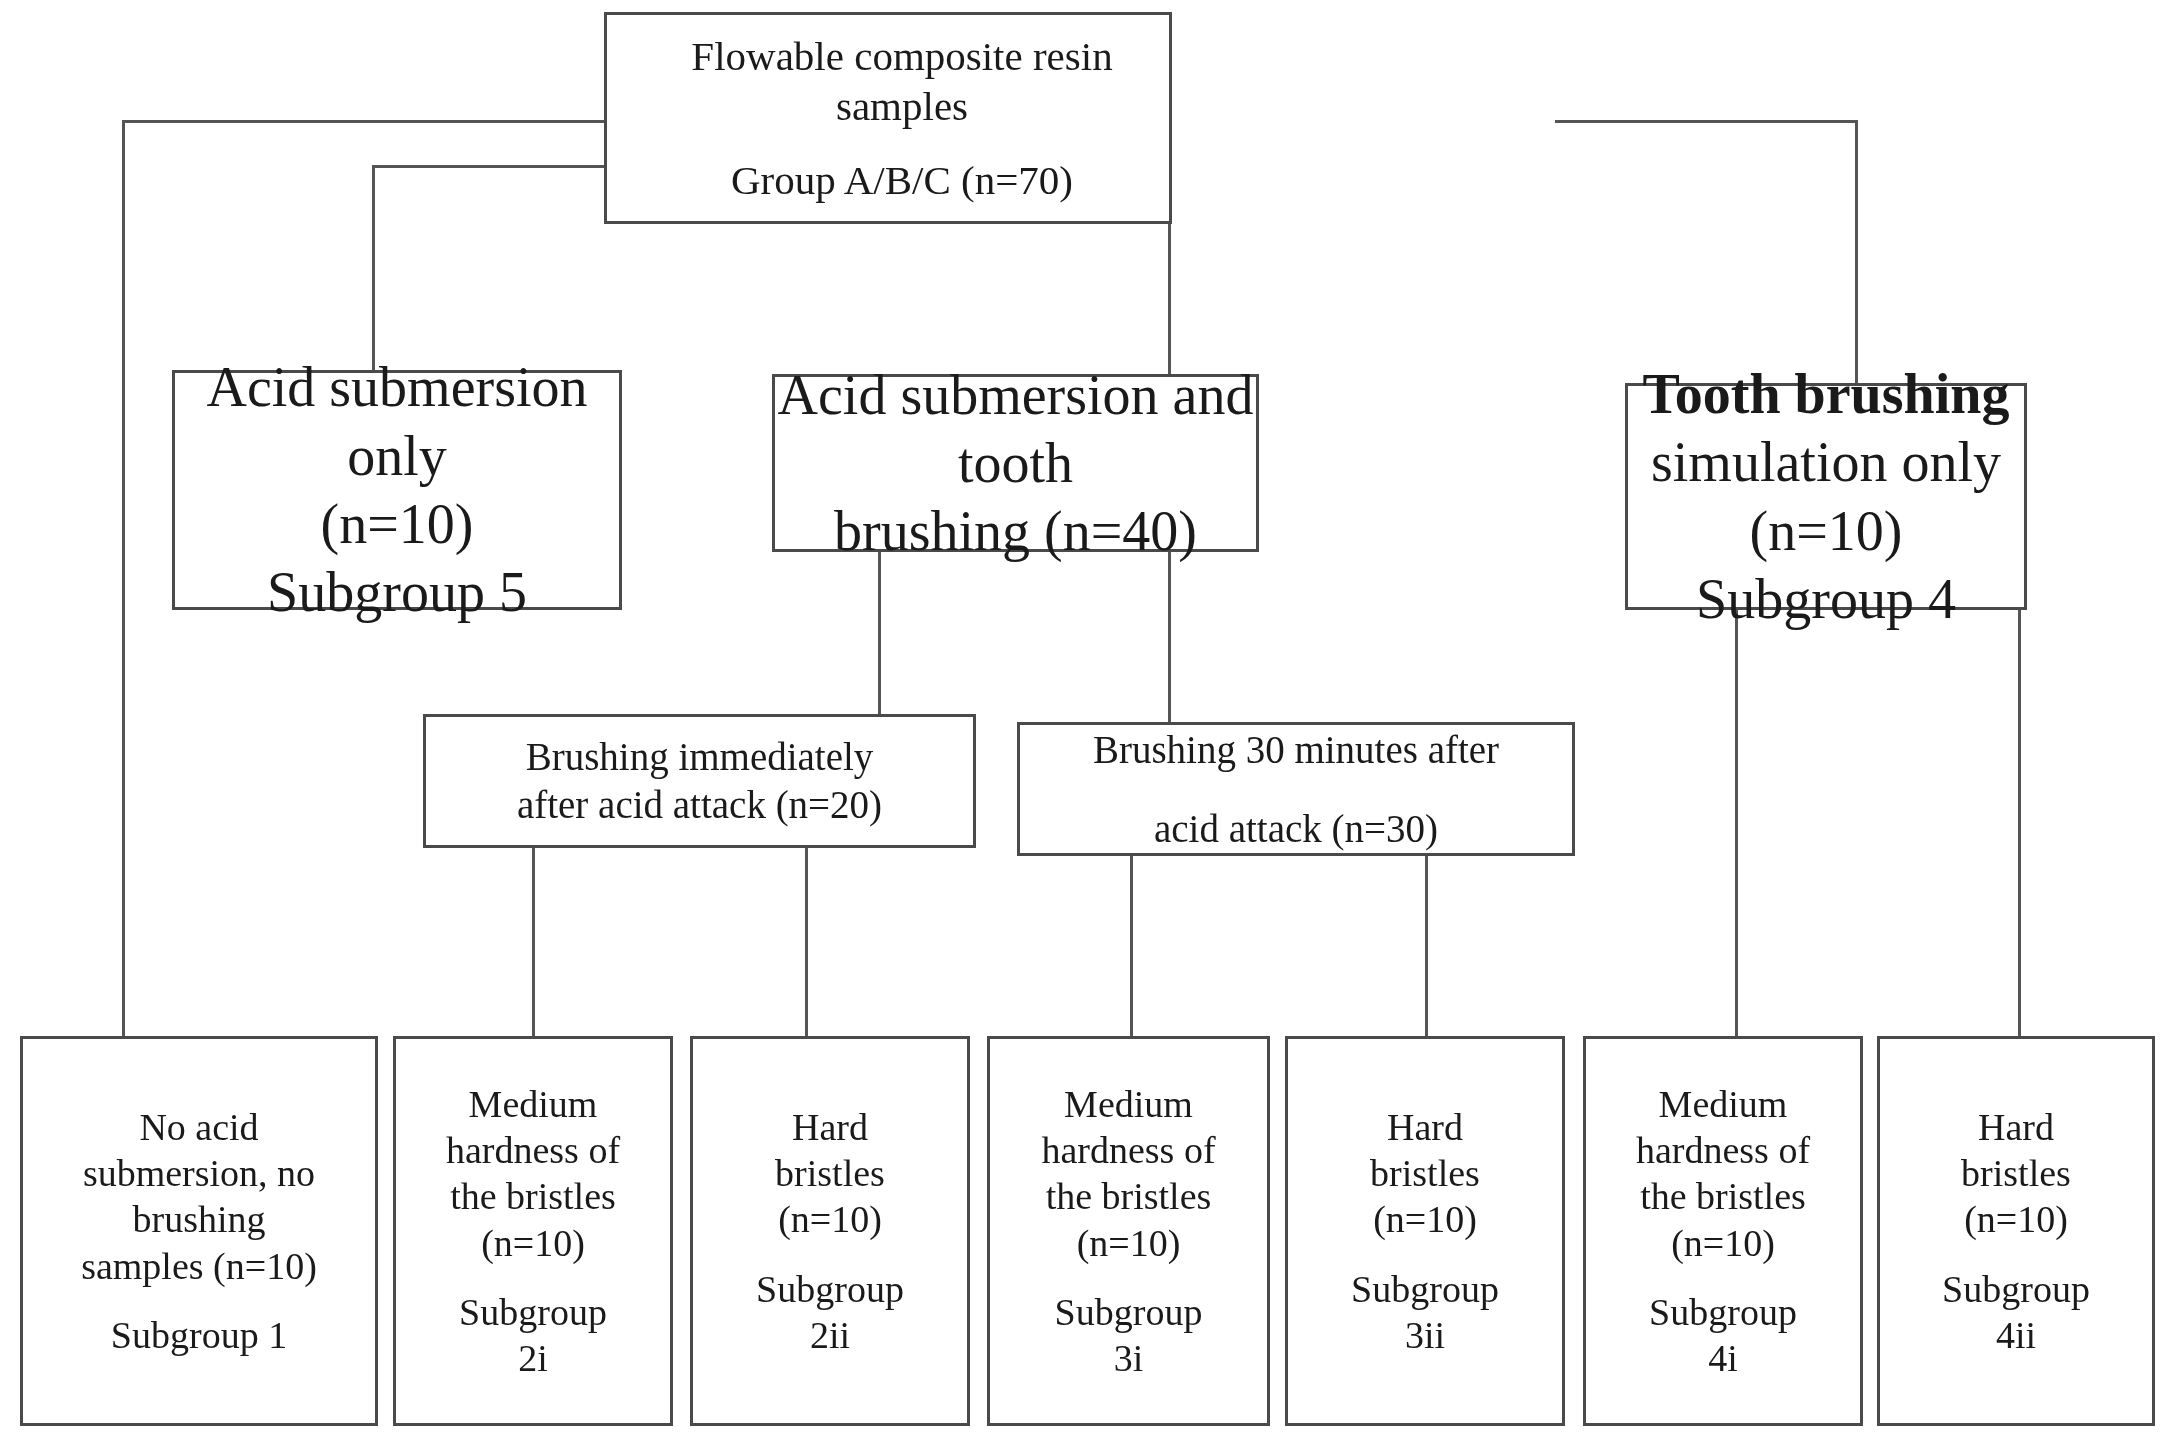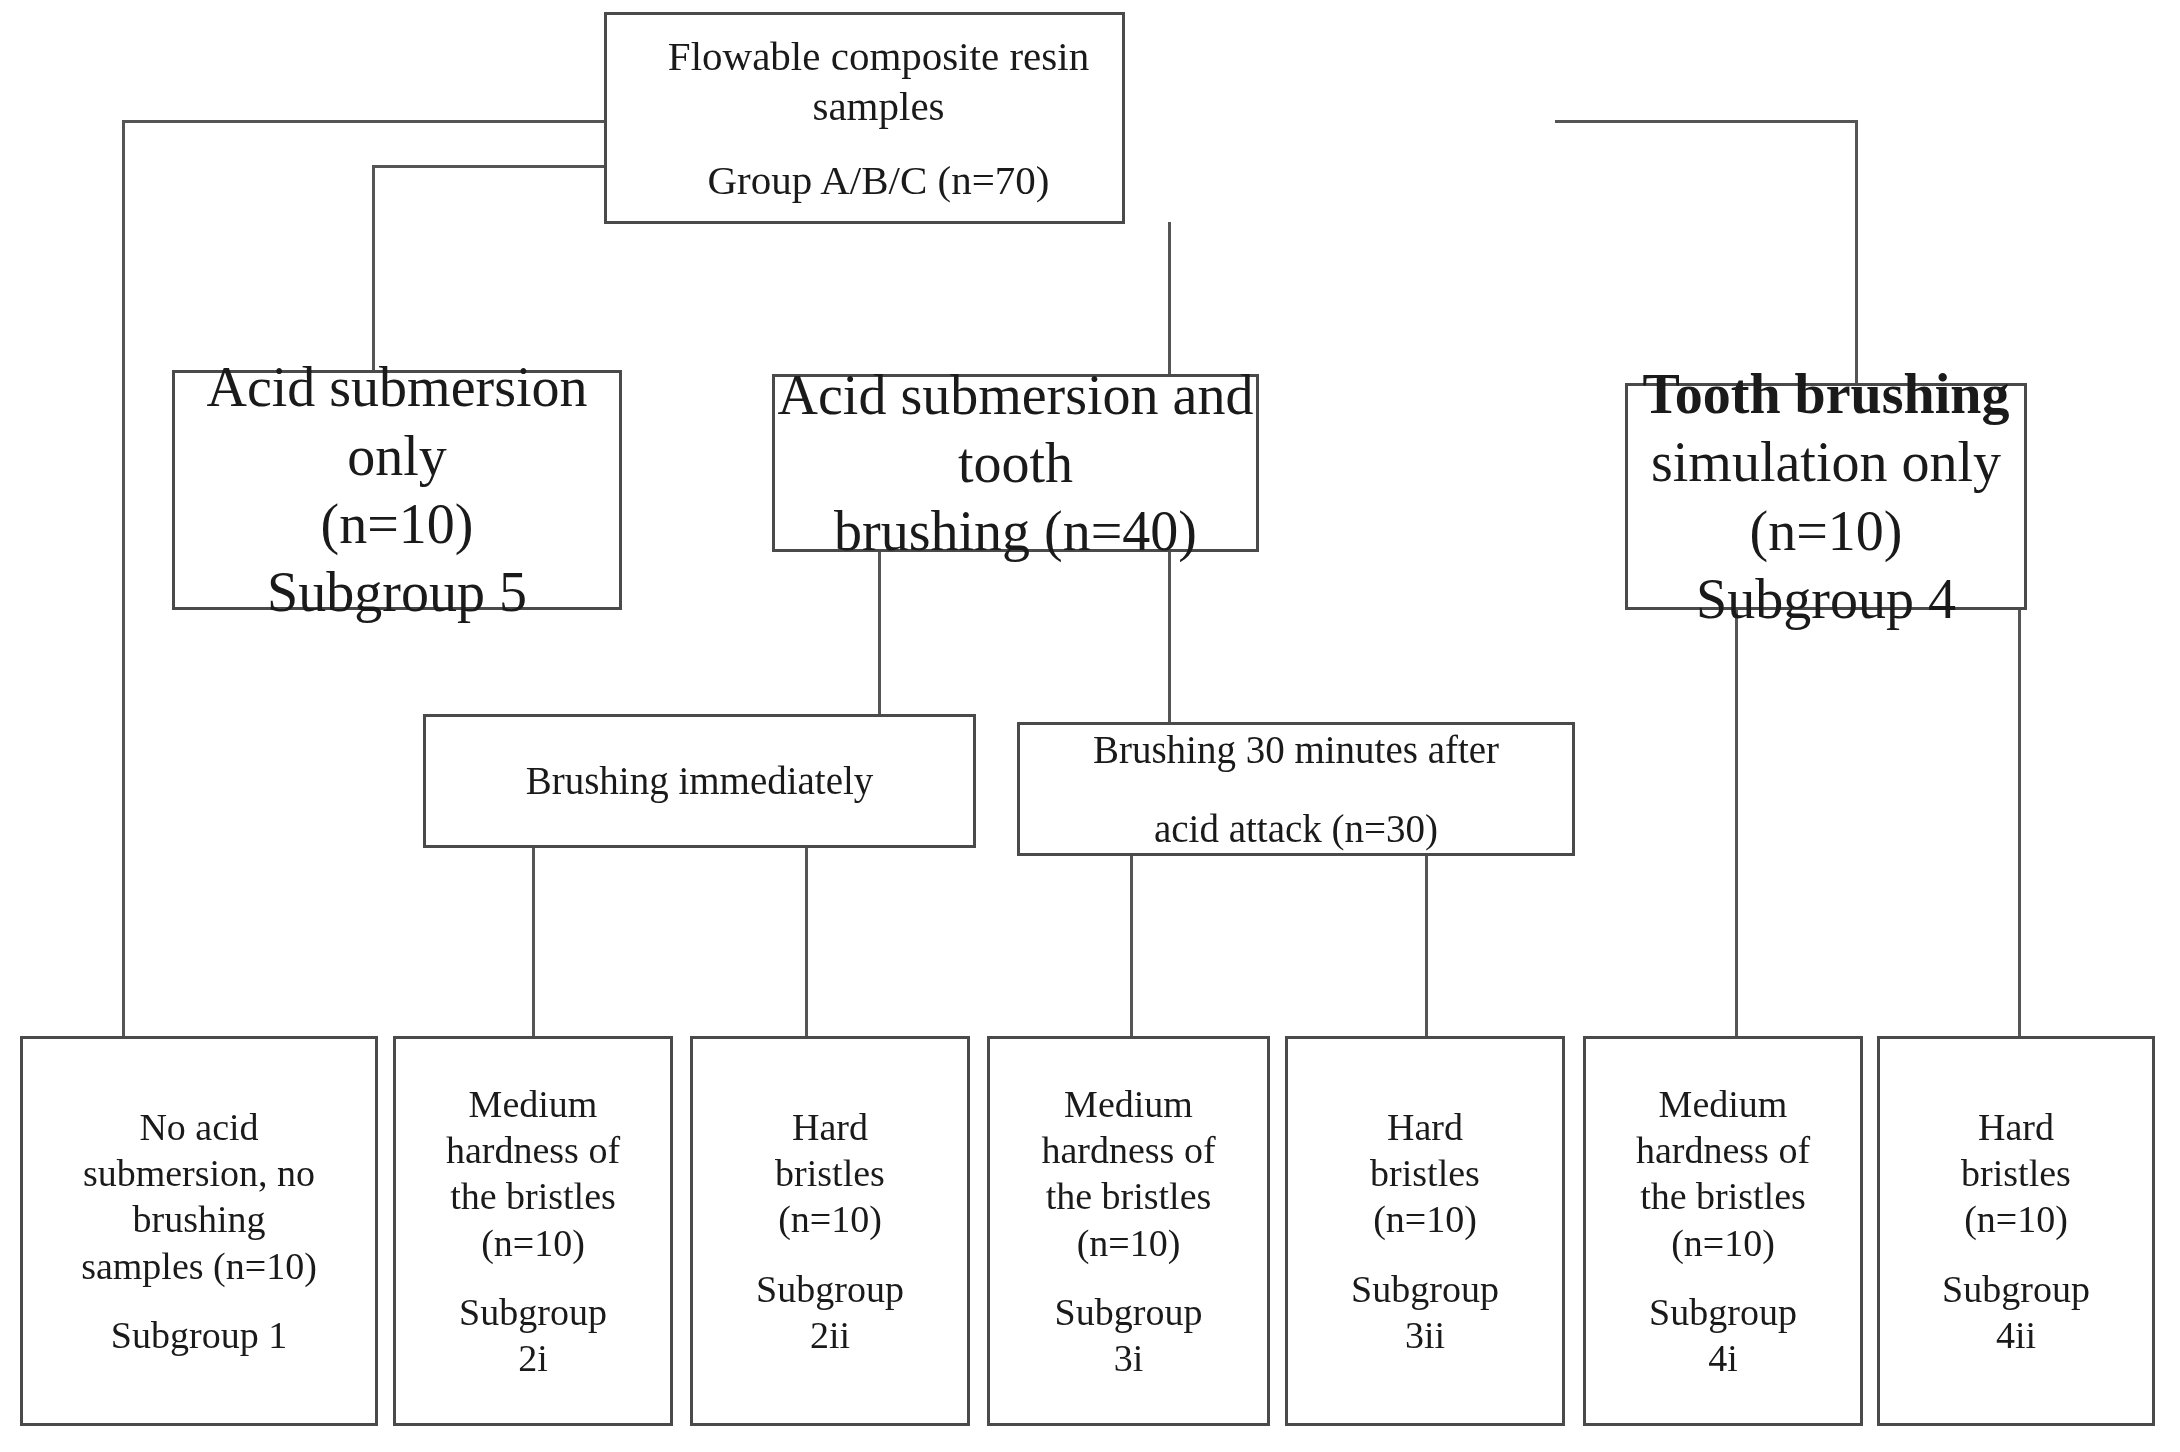--- a/index.html
+++ b/index.html
@@ -66,21 +66,21 @@
 
   <div class="line ln-v" style="left:532px; top:847px; height:190px;"></div>
   <div class="line ln-v" style="left:805px; top:847px; height:190px;"></div>
 
   <div class="line ln-v" style="left:1130px; top:855px; height:182px;"></div>
   <div class="line ln-v" style="left:1425px; top:855px; height:182px;"></div>
 
   <div class="line ln-v" style="left:1735px; top:608px; height:429px;"></div>
   <div class="line ln-v" style="left:2018px; top:608px; height:429px;"></div>
 
-  <div class="node lvl0" style="left:604px; top:12px; width:521px; height:212px;padding-left:28px;">
+  <div class="node lvl0" style="left:604px; top:12px; width:568px; height:212px;padding-left:28px;">
     <div class="tline">Flowable composite resin samples</div>
     <div class="gap"></div>
     <div class="tline">Group A/B/C (n=70)</div>
   </div>
 
   <div class="node lvl1" style="left:172px; top:370px; width:450px; height:240px;">
     <div class="tline">Acid submersion only</div>
     <div class="tline">(n=10)</div>
     <div class="gap"></div>
     <div class="tline">Subgroup 5</div>
@@ -93,20 +93,21 @@
 
   <div class="node lvl1" style="left:1625px; top:383px; width:402px; height:227px;">
     <div class="tline bold">Tooth brushing</div>
     <div class="tline">simulation only (n=10)</div>
     <div class="gap"></div>
     <div class="tline">Subgroup 4</div>
   </div>
 
   <div class="node lvl2" style="left:423px; top:714px; width:553px; height:134px;">
     <div class="tline">Brushing immediately</div>
+    <div class="tline">after acid attack (n=20)</div>
   </div>
 
   <div class="node lvl2" style="left:1017px; top:722px; width:558px; height:134px;gap:31px;">
     <div class="tline">Brushing 30 minutes after</div>
     <div class="tline">acid attack (n=30)</div>
   </div>
 
   <div class="node lvl3" style="left:20px; top:1036px; width:358px; height:390px;">
     <div class="tline">No acid</div>
     <div class="tline">submersion, no</div>

